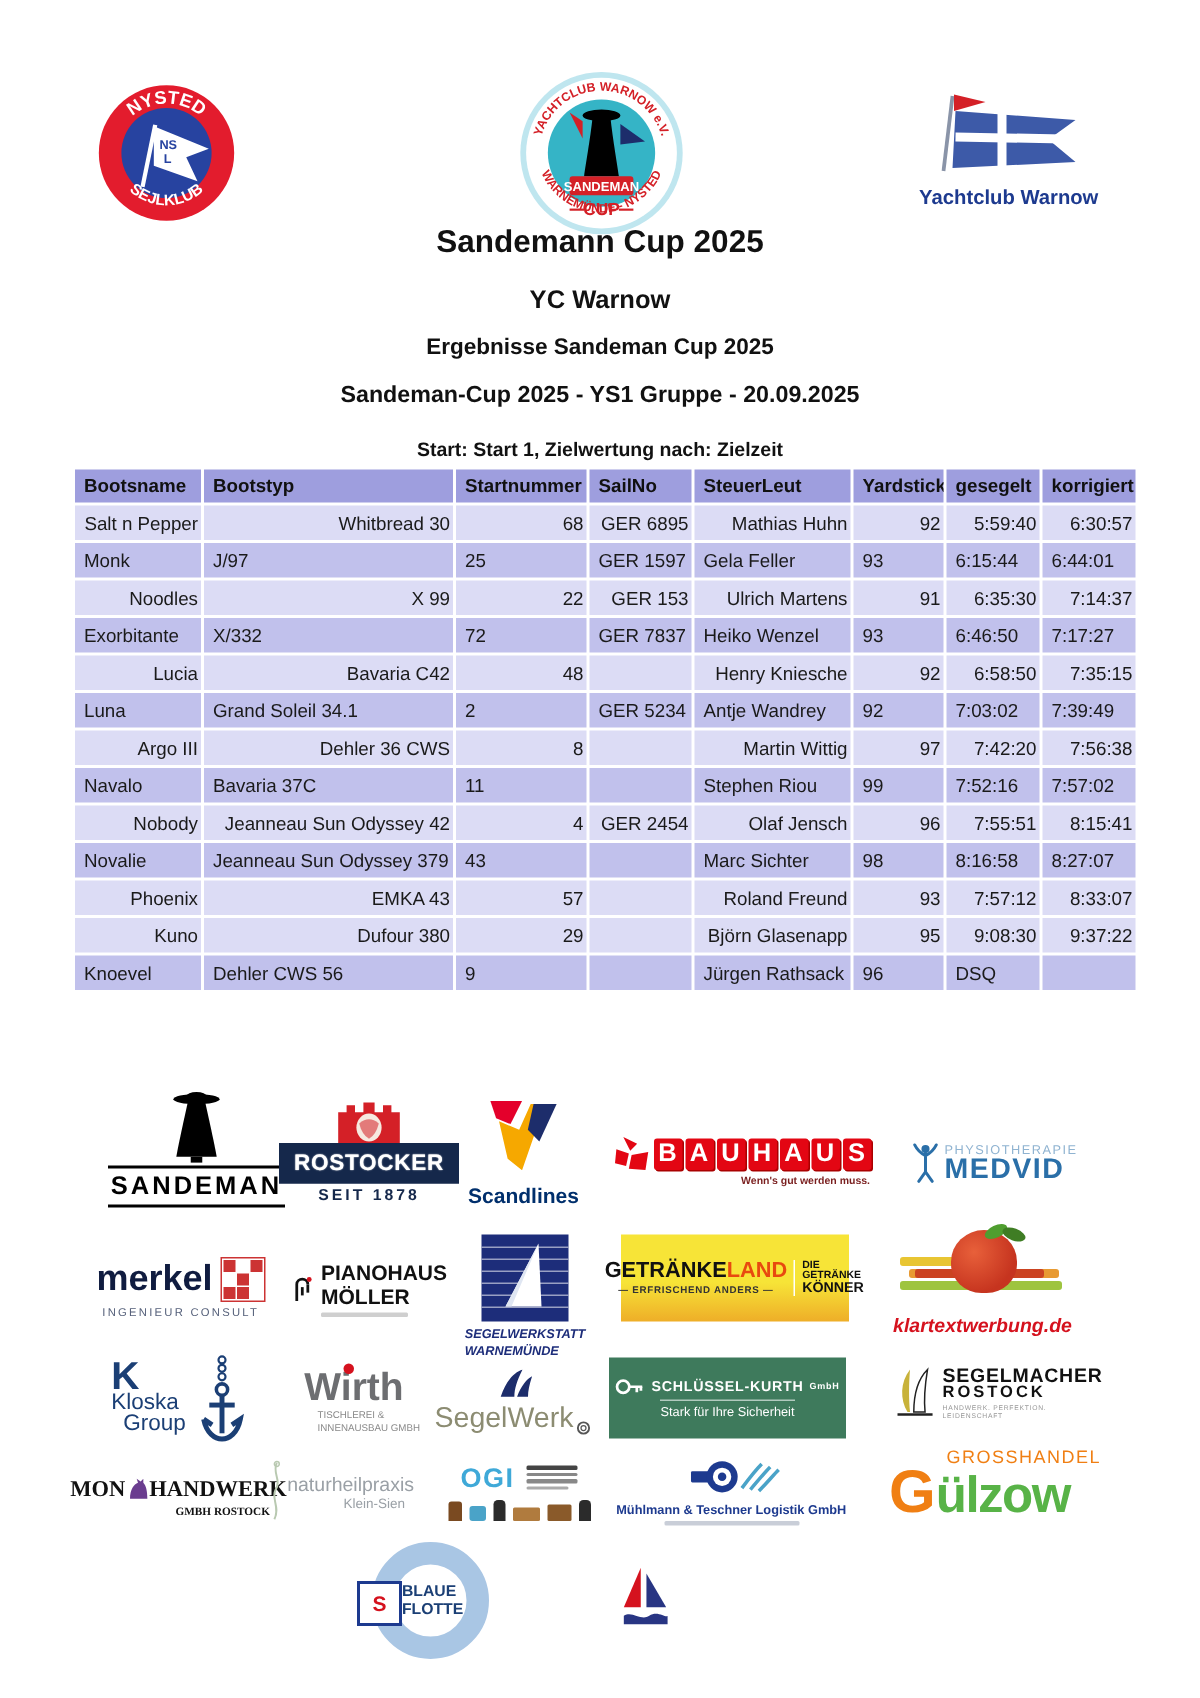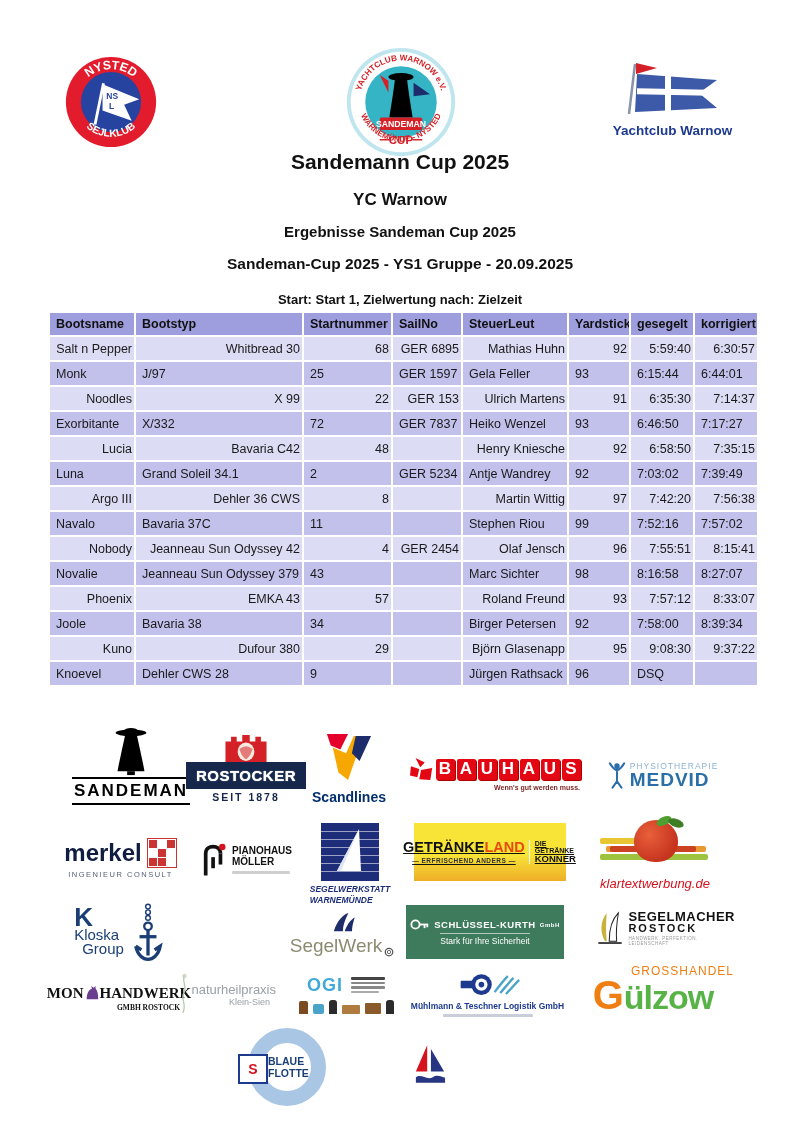--- a/index.html
+++ b/index.html
@@ -44,36 +44,36 @@
   
   .med-top{color:#8fb3d1;font-size:8.5px;letter-spacing:1px;}
   .med-main{color:#2a6fa8;font-size:19px;font-weight:bold;letter-spacing:1px;line-height:.9;}
   
   .merk-word{color:#101c40;font-size:24px;font-weight:bold;line-height:1;}
   .merk-sub{color:#55607a;font-size:7.5px;letter-spacing:1.5px;margin-top:2px;}
   .merk-grid{display:grid;grid-template-columns:repeat(3,8px);grid-template-rows:repeat(3,8px);gap:1px;
     border:1px solid #c33;padding:1px;margin-left:5px;}
   .merk-grid i{display:block;}
   
-  .pia-txt{color:#111;font-weight:bold;font-size:10px;line-height:1.15;text-align:left;}
+  .pia-txt{color:#111;font-weight:bold;font-size:14px;line-height:1.15;text-align:left;}
   
   .sws-box{width:58px;height:58px;background:#1d2d7a;position:relative;overflow:hidden;}
   .sws-box .hl{position:absolute;left:0;width:100%;height:1px;background:rgba(255,255,255,.55);}
   .sws-txt{color:#1d2d7a;font-weight:bold;font-style:italic;font-size:8.5px;line-height:1.2;margin-top:3px;text-align:left;}
   
   .getr-box{width:152px;height:58px;background:linear-gradient(180deg,#f7e437 55%,#eeae28);
-    display:flex;align-items:center;justify-content:center;gap:4px;text-decoration:underline;}
+    display:flex;align-items:center;justify-content:center;gap:4px;}
   .getr-main{font-size:14.5px;font-weight:bold;color:#111;line-height:1;}
   .getr-main b{color:#e8490f;}
   .getr-sub{font-size:6.5px;color:#333;font-weight:bold;margin-top:2px;letter-spacing:.5px;}
   .getr-right{border-left:1.5px solid #fff;padding-left:5px;text-align:left;color:#111;line-height:1.05;}
   .getr-right .s{font-size:7px;font-weight:bold;}
   .getr-right .b{font-size:9.5px;font-weight:bold;}
   
-  .klar-word{color:#d5121e;font-weight:normal;font-style:italic;font-size:13px;margin-top:4px;}
+  .klar-word{color:#d5121e;font-weight:bold;font-style:italic;font-size:13px;margin-top:4px;}
   .apple-wrap{position:relative;width:110px;height:52px;}
   .stripe{position:absolute;height:6px;border-radius:2px;}
   .apple{position:absolute;left:34px;top:0;width:44px;height:42px;border-radius:50% 50% 46% 46%;
     background:radial-gradient(circle at 35% 35%,#e8603a,#c6341f 70%);}
   .leaf{position:absolute;width:16px;height:8px;background:#4f9e2f;border-radius:60% 60% 60% 60%;}
   
   .klo-k{color:#1b3f75;font-size:26px;font-weight:bold;line-height:.8;}
   .klo-txt{color:#1b3f75;font-size:15px;line-height:.95;}
   
   .wirth-word{color:#6d6e71;font-size:26px;font-weight:bold;position:relative;line-height:1;}
@@ -318,43 +318,33 @@
         <tr class="light">
           <td>Phoenix</td>
           <td>EMKA 43</td>
           <td>57</td>
           <td></td>
           <td>Roland Freund</td>
           <td>93</td>
           <td>7:57:12</td>
           <td>8:33:07</td>
         </tr>
-        <tr class="dark">
-          <td>Joole</td>
-          <td>Bavaria 38</td>
-          <td>34</td>
-          <td></td>
-          <td>Birger Petersen</td>
-          <td>92</td>
-          <td>7:58:00</td>
-          <td>8:39:34</td>
-        </tr>
         <tr class="light">
           <td>Kuno</td>
           <td>Dufour 380</td>
           <td>29</td>
           <td></td>
           <td>Björn Glasenapp</td>
           <td>95</td>
           <td>9:08:30</td>
           <td>9:37:22</td>
         </tr>
         <tr class="dark">
           <td>Knoevel</td>
-          <td>Dehler CWS 28</td>
+          <td>Dehler CWS 56</td>
           <td>9</td>
           <td></td>
           <td>Jürgen Rathsack</td>
           <td>96</td>
           <td>DSQ</td>
           <td></td>
         </tr>
       </tbody>
   </table>
 
@@ -510,20 +500,27 @@
       <circle cx="17" cy="6" r="2.5" fill="none" stroke="#1b3f75" stroke-width="1.5"></circle>
       <circle cx="17" cy="12" r="2.5" fill="none" stroke="#1b3f75" stroke-width="1.5"></circle>
       <circle cx="17" cy="18" r="2.5" fill="none" stroke="#1b3f75" stroke-width="1.5"></circle>
       <circle cx="17" cy="27" r="4" fill="none" stroke="#1b3f75" stroke-width="2.5"></circle>
       <line x1="17" y1="31" x2="17" y2="58" stroke="#1b3f75" stroke-width="3.5"></line>
       <line x1="8" y1="38" x2="26" y2="38" stroke="#1b3f75" stroke-width="3.5"></line>
       <path d="M4,48 C6,58 12,62 17,62 C22,62 28,58 30,48 L24,52 M4,48 L10,52" stroke="#1b3f75" stroke-width="3.5" fill="none"></path>
     </svg>
   </div>
 
+  <div class="logo" style="left:192px;top:900px;width:88px;height:68px;">
+    <div class="wirth-word"><span class="wirth-dot"></span><span>Wirth</span></div>
+    <div class="wirth-sub">
+      <div>TISCHLEREI &amp;</div>
+      <div>INNENAUSBAU GMBH</div>
+    </div>
+  </div>
 
   <div class="logo" style="left:288px;top:904px;width:108px;height:62px;">
     <svg viewBox="0 0 30 22" width="28" height="20">
       <path d="M6,20 C10,8 16,2 22,0 C18,8 16,14 16,20 Z" fill="#1d2d6b"></path>
       <path d="M18,20 C21,12 25,7 29,5 C27,11 26,16 26,20 Z" fill="#1d2d6b"></path>
     </svg>
     <div style="display:flex;align-items:flex-end;">
       <span class="segw-word">SegelWerk</span>
       <svg viewBox="0 0 12 12" width="10" height="10" style="margin-left:2px;">
         <circle cx="6" cy="6" r="4.5" fill="none" stroke="#555" stroke-width="1.5"></circle>

